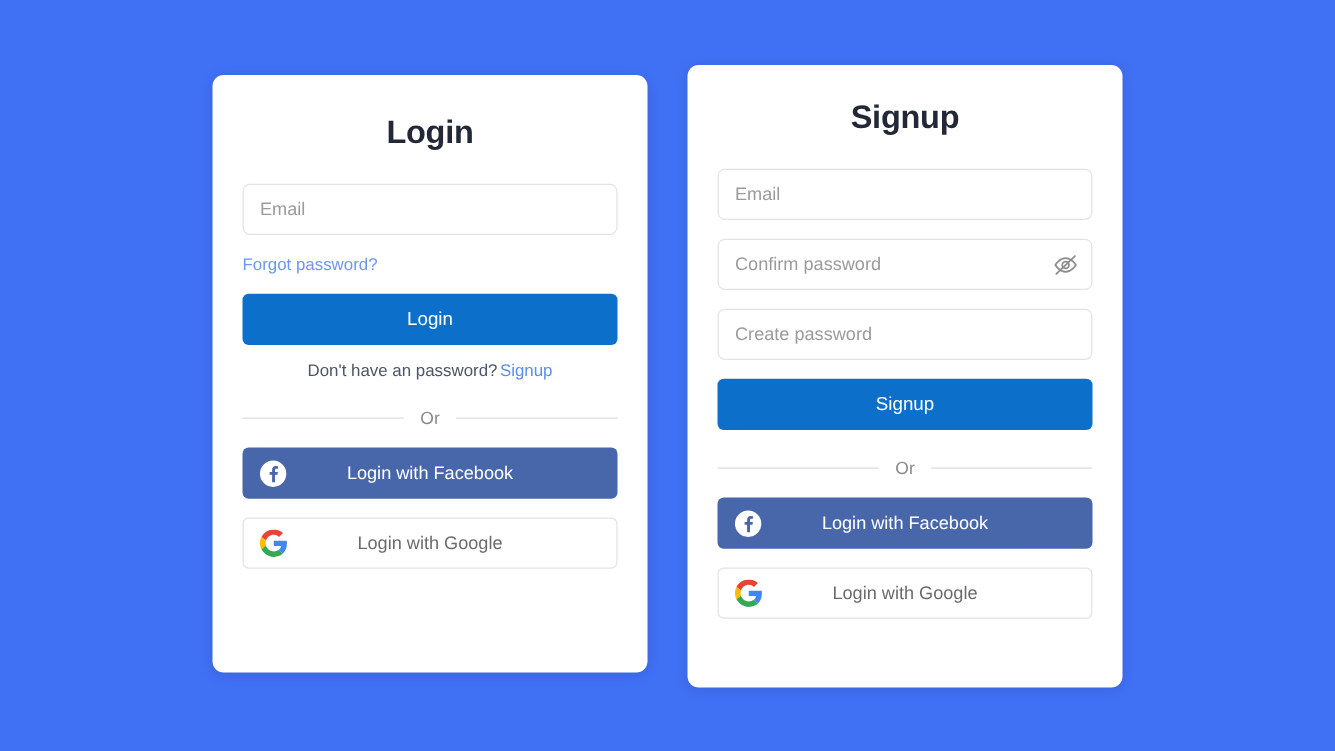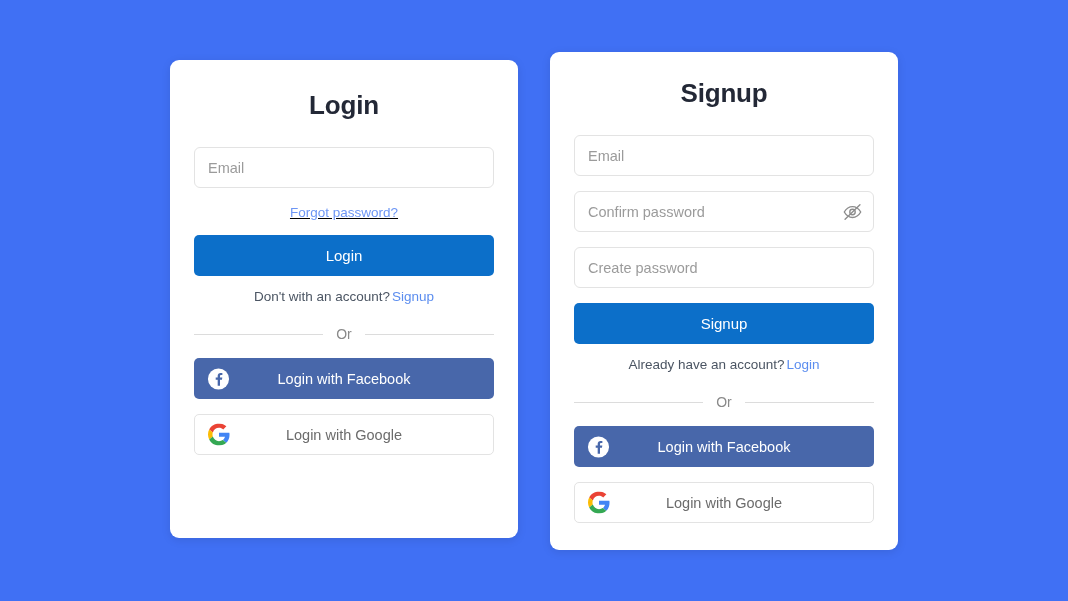--- a/index.html
+++ b/index.html
@@ -84,23 +84,22 @@
     border: none;
     background: transparent;
     padding: 0;
     cursor: pointer;
     line-height: 0;
   }
   .eye-btn svg { display: block; }
 
   
   .forgot-row {
-    text-align: center;
+    text-align: left;
     margin: 3px 0 14px 0;
-    text-decoration: underline;
   }
   .forgot-link {
     font-size: 13.5px;
     color: #6d96f5;
     text-decoration: none;
   }
 
   
   .btn-primary {
     display: block;
@@ -196,21 +195,21 @@
     </div>
 
 
     <div class="forgot-row">
       <a class="forgot-link" href="#">Forgot password?</a>
     </div>
 
     <button class="btn-primary">Login</button>
 
     <div class="switch-row">
-      <span>Don't with an account?</span><a class="switch-link" href="#">Signup</a>
+      <span>Don't have an password?</span><a class="switch-link" href="#">Signup</a>
     </div>
 
     <div class="or-divider">
       <span class="line"></span>
       <span class="or-text">Or</span>
       <span class="line"></span>
     </div>
 
     <button class="btn-social btn-facebook">
       <span class="social-icon">
@@ -254,23 +253,20 @@
         </svg>
       </button>
     </div>
 
     <div class="field">
       <input type="text" placeholder="Create password" style="">
     </div>
 
     <button class="btn-primary">Signup</button>
 
-    <div class="switch-row">
-      <span>Already have an account?</span><a class="switch-link" href="#">Login</a>
-    </div>
 
     <div class="or-divider">
       <span class="line"></span>
       <span class="or-text">Or</span>
       <span class="line"></span>
     </div>
 
     <button class="btn-social btn-facebook">
       <span class="social-icon">
         <svg width="23" height="23" viewBox="0 0 24 24">

